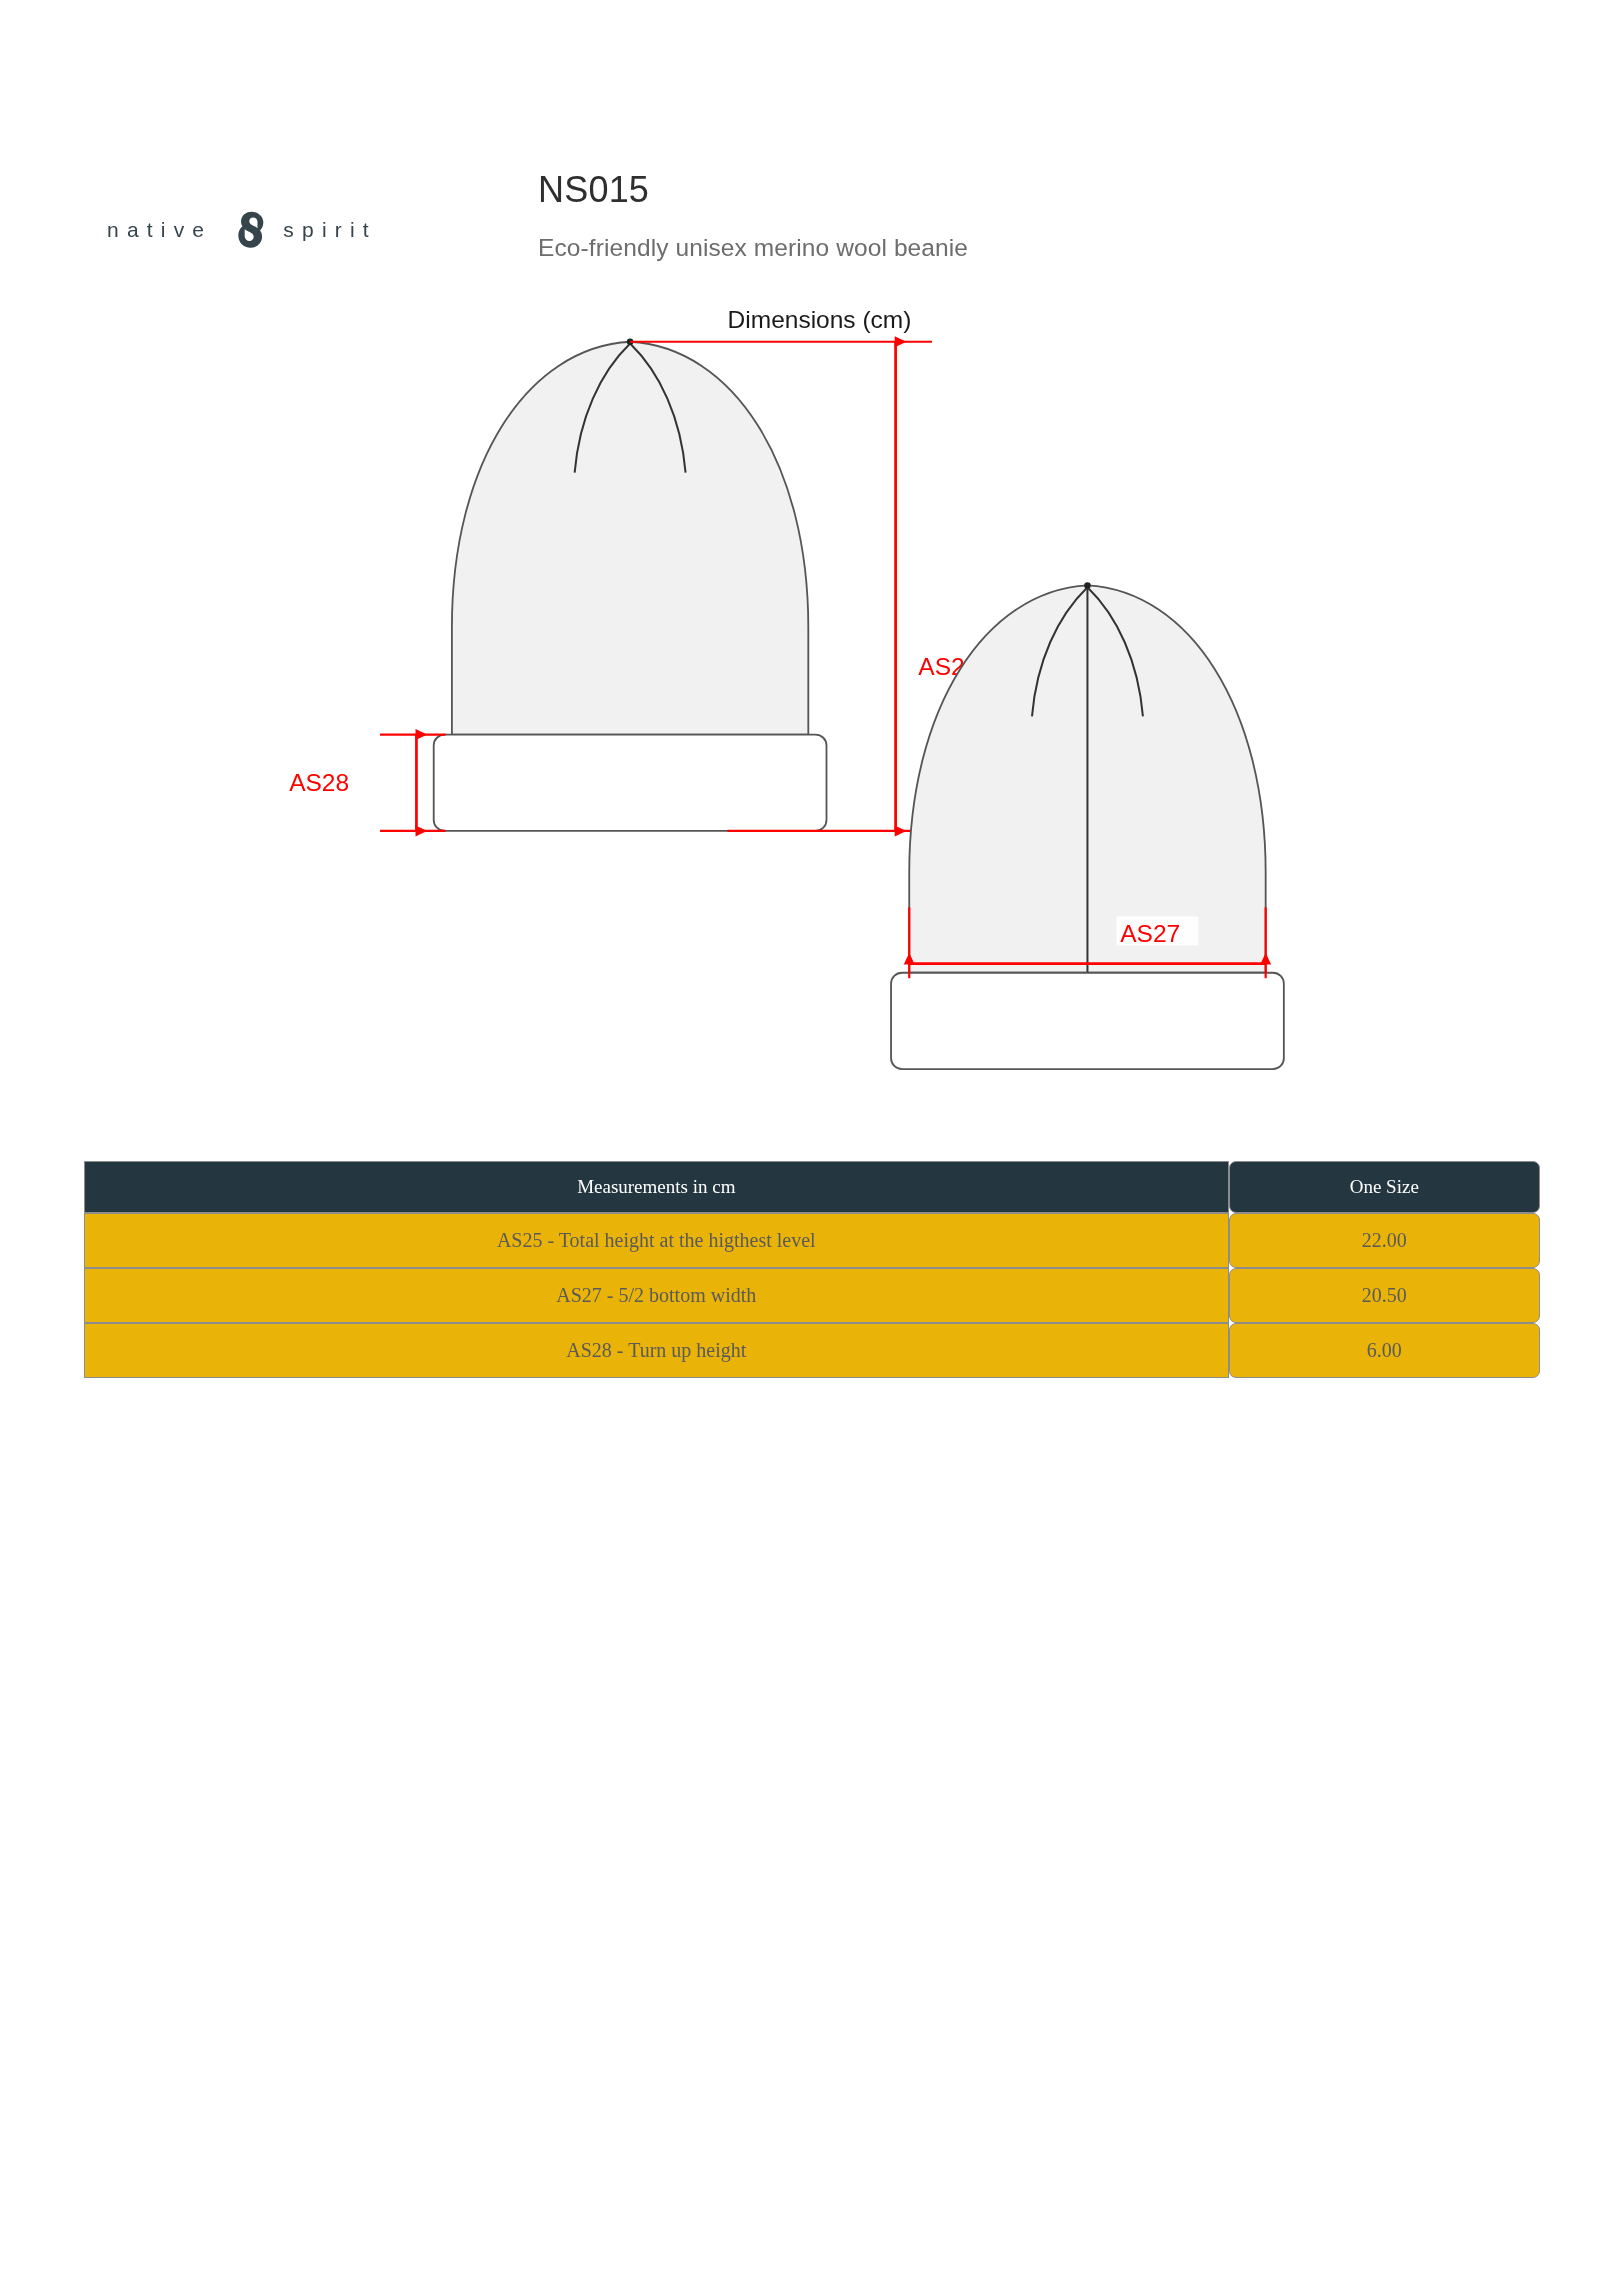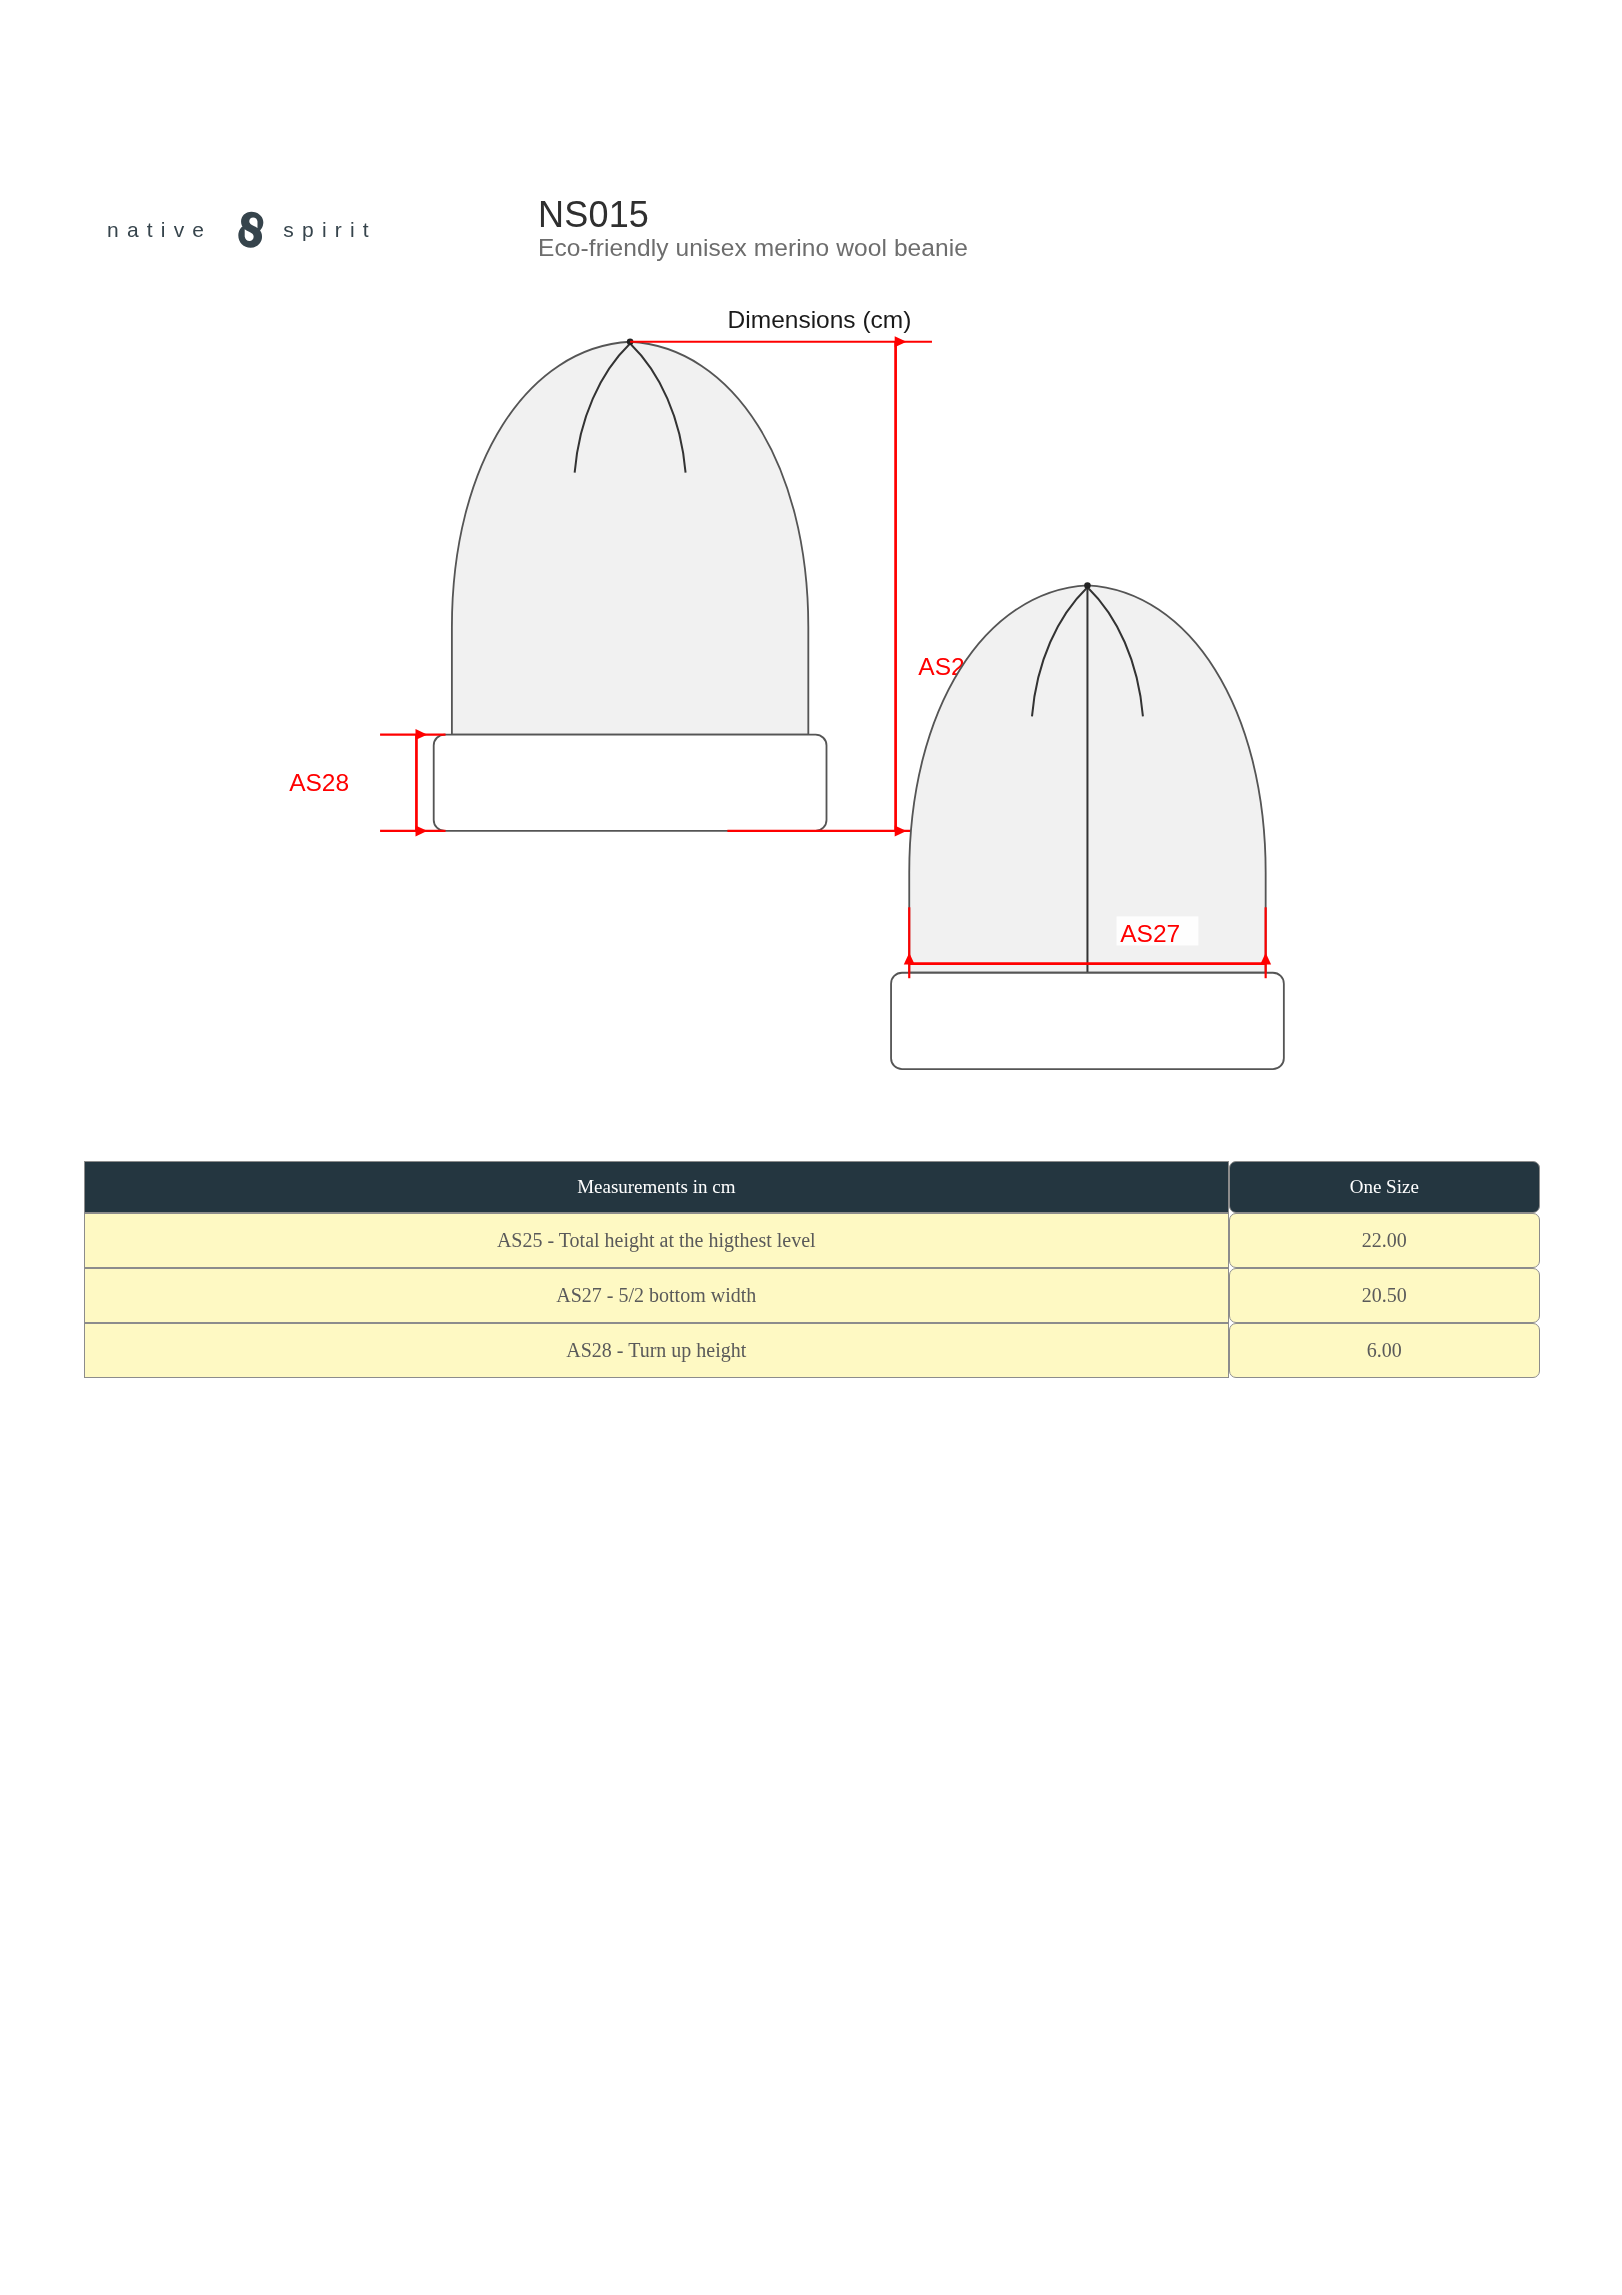--- a/index.html
+++ b/index.html
@@ -39,21 +39,21 @@
   }
   #brand-mark {
     width: 42px;
     height: 42px;
     margin: 0 12.7px 0 16.4px;
     display: block;
   }
   #product-code {
     position: absolute;
     left: 538px;
-    top: 197px;
+    top: 172px;
     font-size: 36px;
     color: #2f2f2f;
     font-weight: 400;
     line-height: 1;
     letter-spacing: 0.2px;
   }
   #product-name {
     position: absolute;
     left: 538px;
     top: 236px;
@@ -102,21 +102,21 @@
     padding: 0;
   }
   #measurements-table thead th {
     background: #243640;
     color: #ffffff;
     font-size: 19px;
     height: 50px;
     border-color: #8c8c8c;
   }
   #measurements-table tbody td {
-    background: #fef9c3;
+    background: #eab308;
     color: #5a5a5a;
     font-size: 20px;
     height: 53px;
   }
   .col-label { width: 1141px; }
   .col-value { width: 309px; border-radius: 7px; }
 </style>
 </head>
 <body>
 

